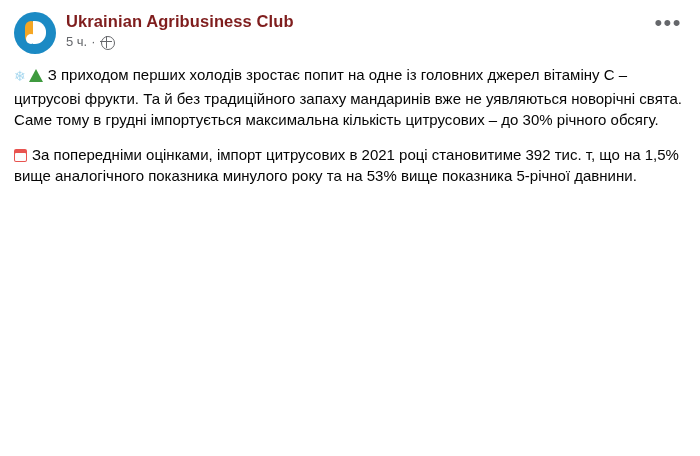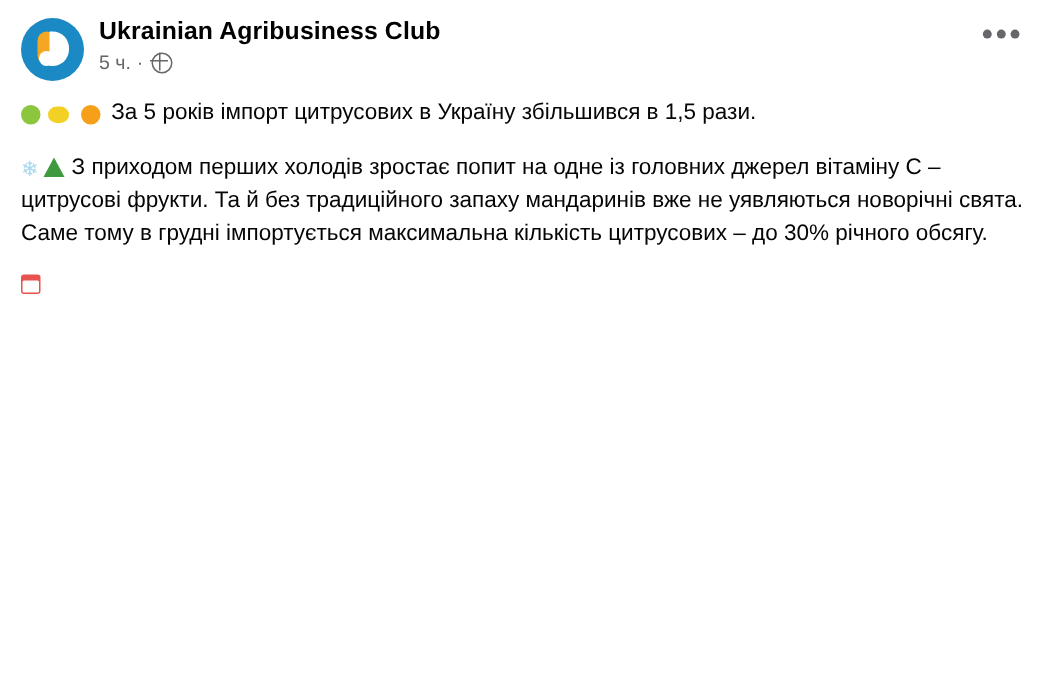--- a/index.html
+++ b/index.html
@@ -64,27 +64,27 @@
   .header-text {
     margin-left: 10px;
     display: flex;
     flex-direction: column;
     justify-content: center;
     padding-top: 1px;
   }
   .page-name {
     font-size: 16.5px;
     font-weight: bold;
-    color: #000000;
+    color: #7f1d1d;
     line-height: 20px;
     letter-spacing: 0.1px;
   }
   .meta-row {
     display: flex;
-    align-items: center;
+    align-items: flex-end;
     margin-top: 3px;
     color: #65676b;
     font-size: 13px;
     line-height: 16px;
   }
   .meta-sep {
     margin: 0 4px;
     font-size: 13px;
     color: #65676b;
   }
@@ -272,22 +272,21 @@
         <span>5 ч.</span>
         <span class="meta-sep">·</span>
         <span class="globe-icon"></span>
       </div>
     </div>
     <div class="menu-dots">•••</div>
   </div>
 
   <div class="post-body">
 
-    <p class="para"><span class="em-pill"><span class="green-circle"></span></span><span class="em-pill"><span class="yellow-lemon"></span></span><span class="em-pill"><span class="orange-circle"></span></span> <span>За 5 років імпорт цитрусових в Україну  збільшився в 1,5 рази.</span></p>
 
     <p class="para"><span class="snow">❄</span><span class="tree"></span><span>З приходом перших холодів зростає попит на одне із головних джерел вітаміну С – цитрусові фрукти. Та й без традиційного запаху мандаринів вже не уявляються новорічні свята. Саме тому в грудні імпортується максимальна кількість цитрусових – до 30% річного обсягу.</span></p>
 
-    <p class="para"><span class="calendar"></span></p>
+    <p class="para"><span class="calendar"></span><span>За попередніми оцінками, імпорт цитрусових в 2021 році становитиме 392 тис. т, що на 1,5% вище аналогічного показника минулого року та на 53% вище показника 5-річної давнини.</span></p>
 
 
 
   </div>
 </div>
 
 </body></html>

